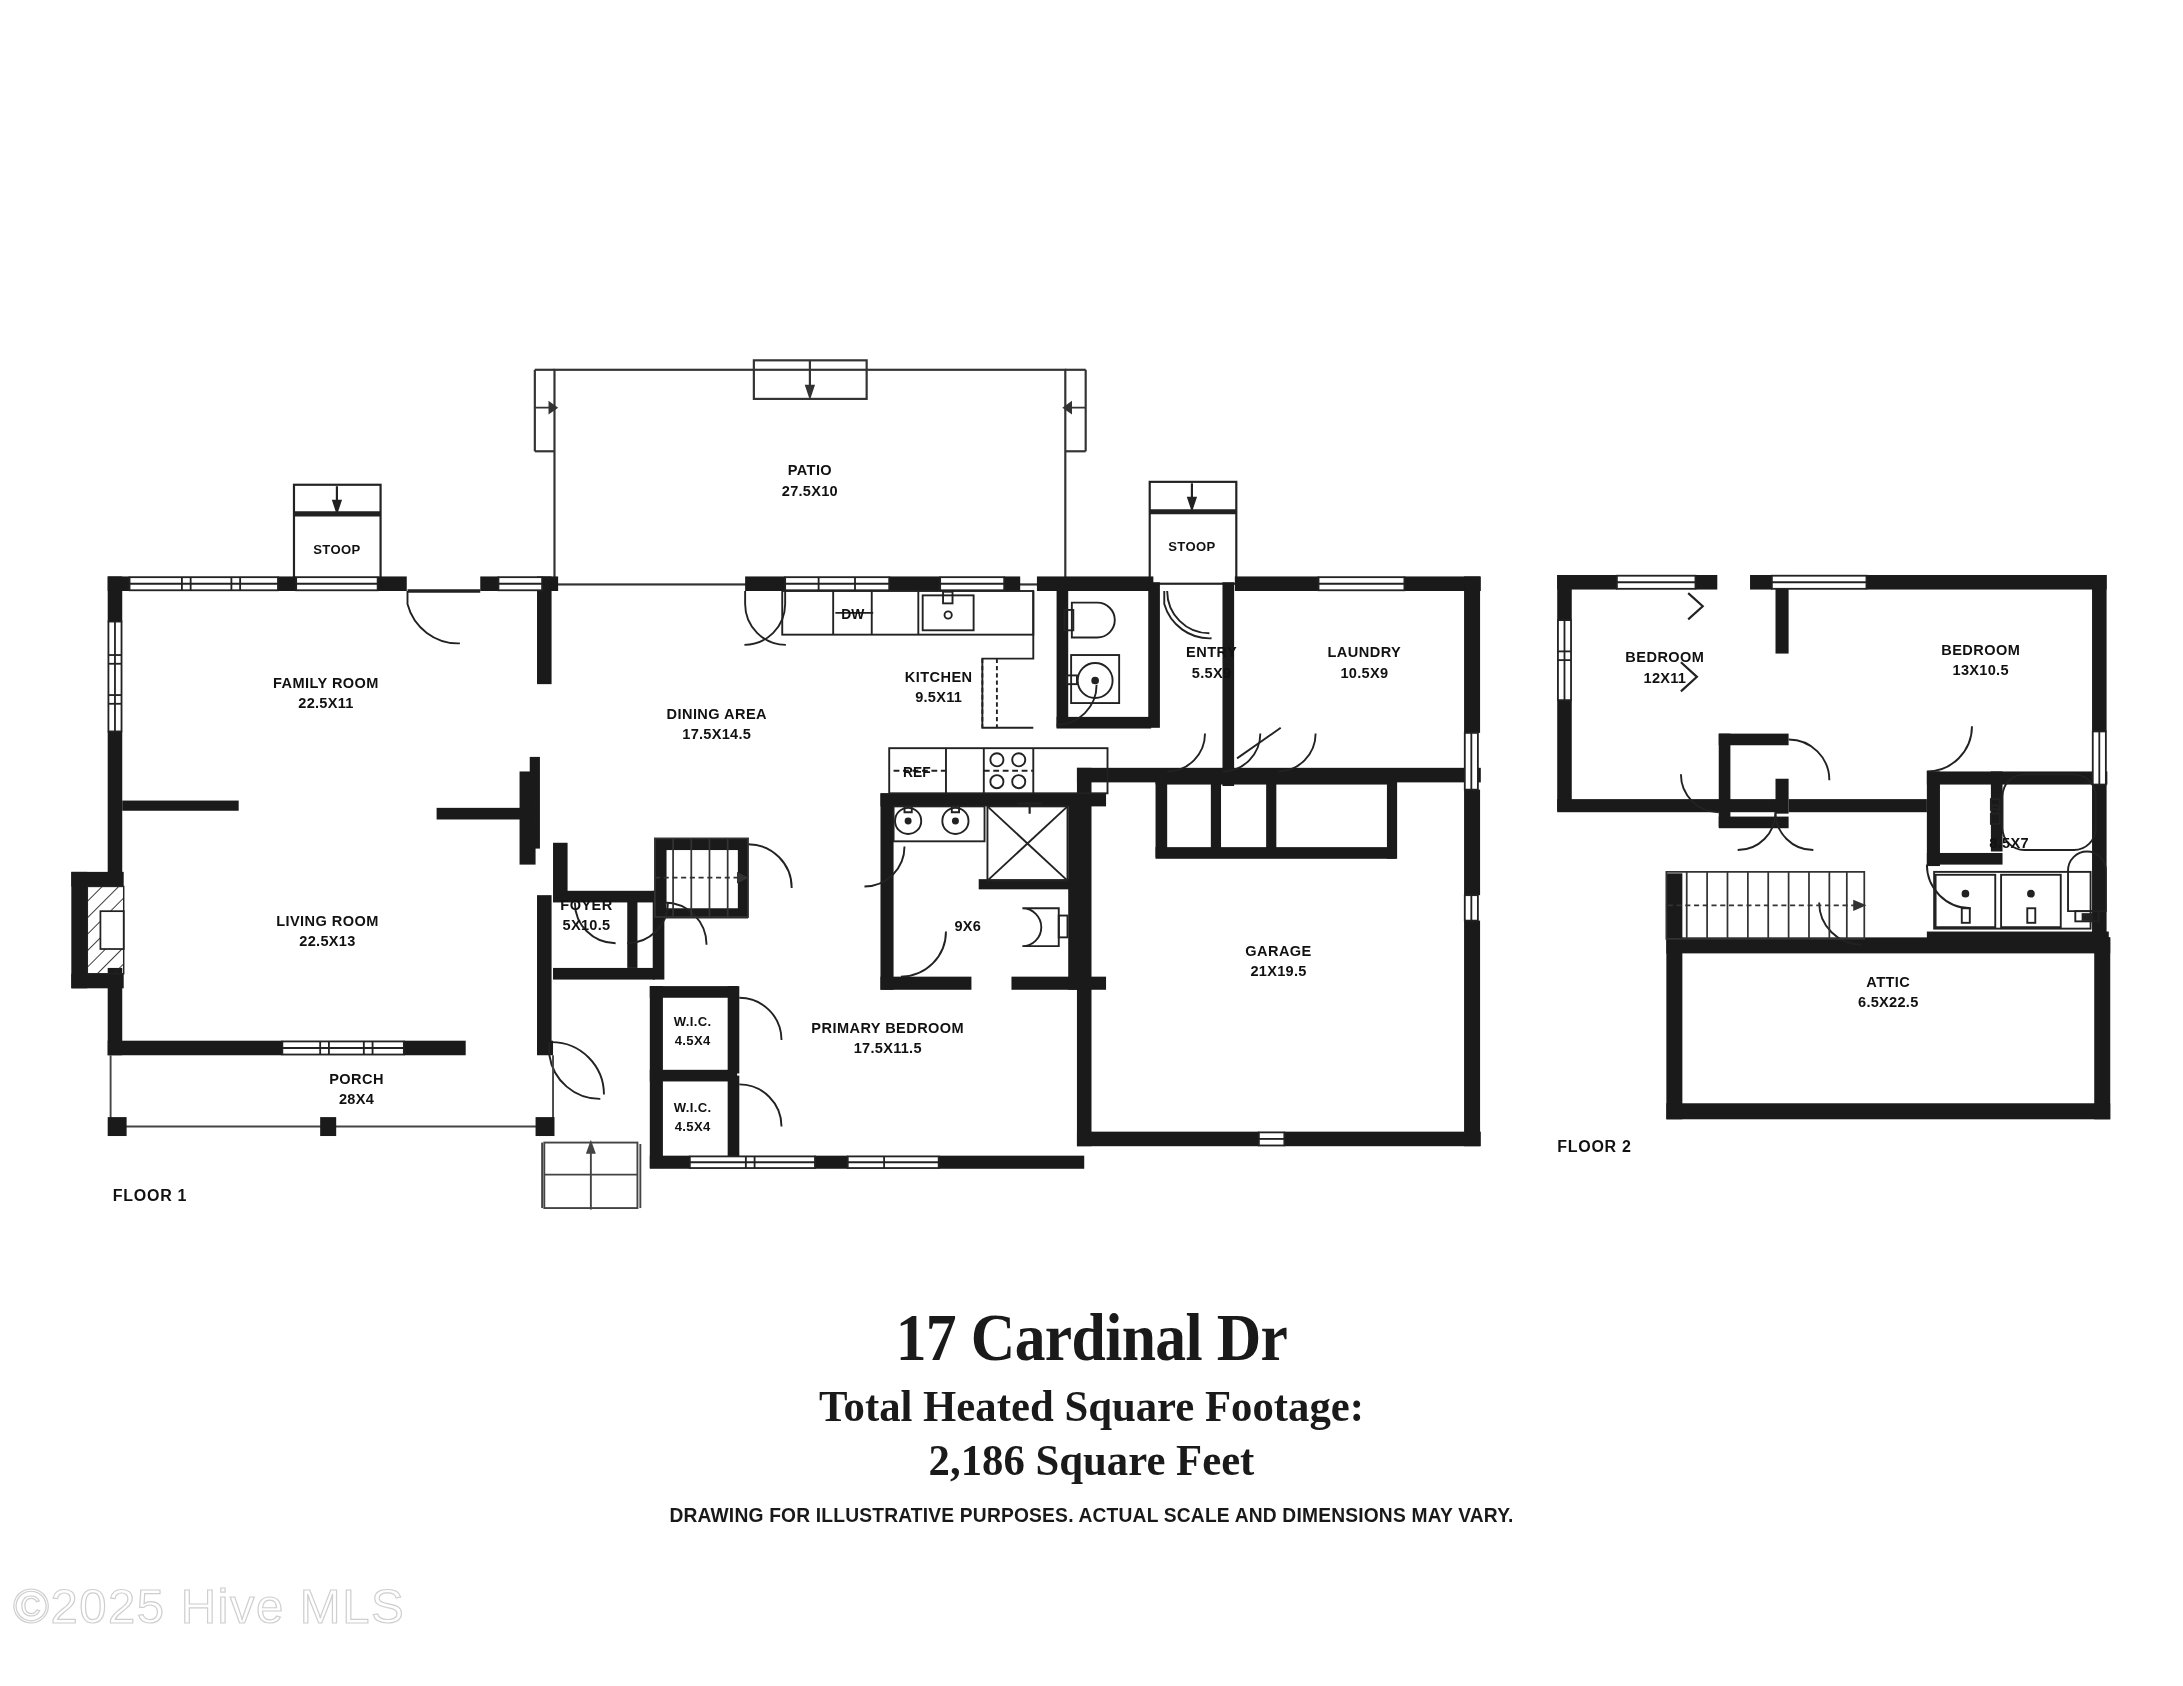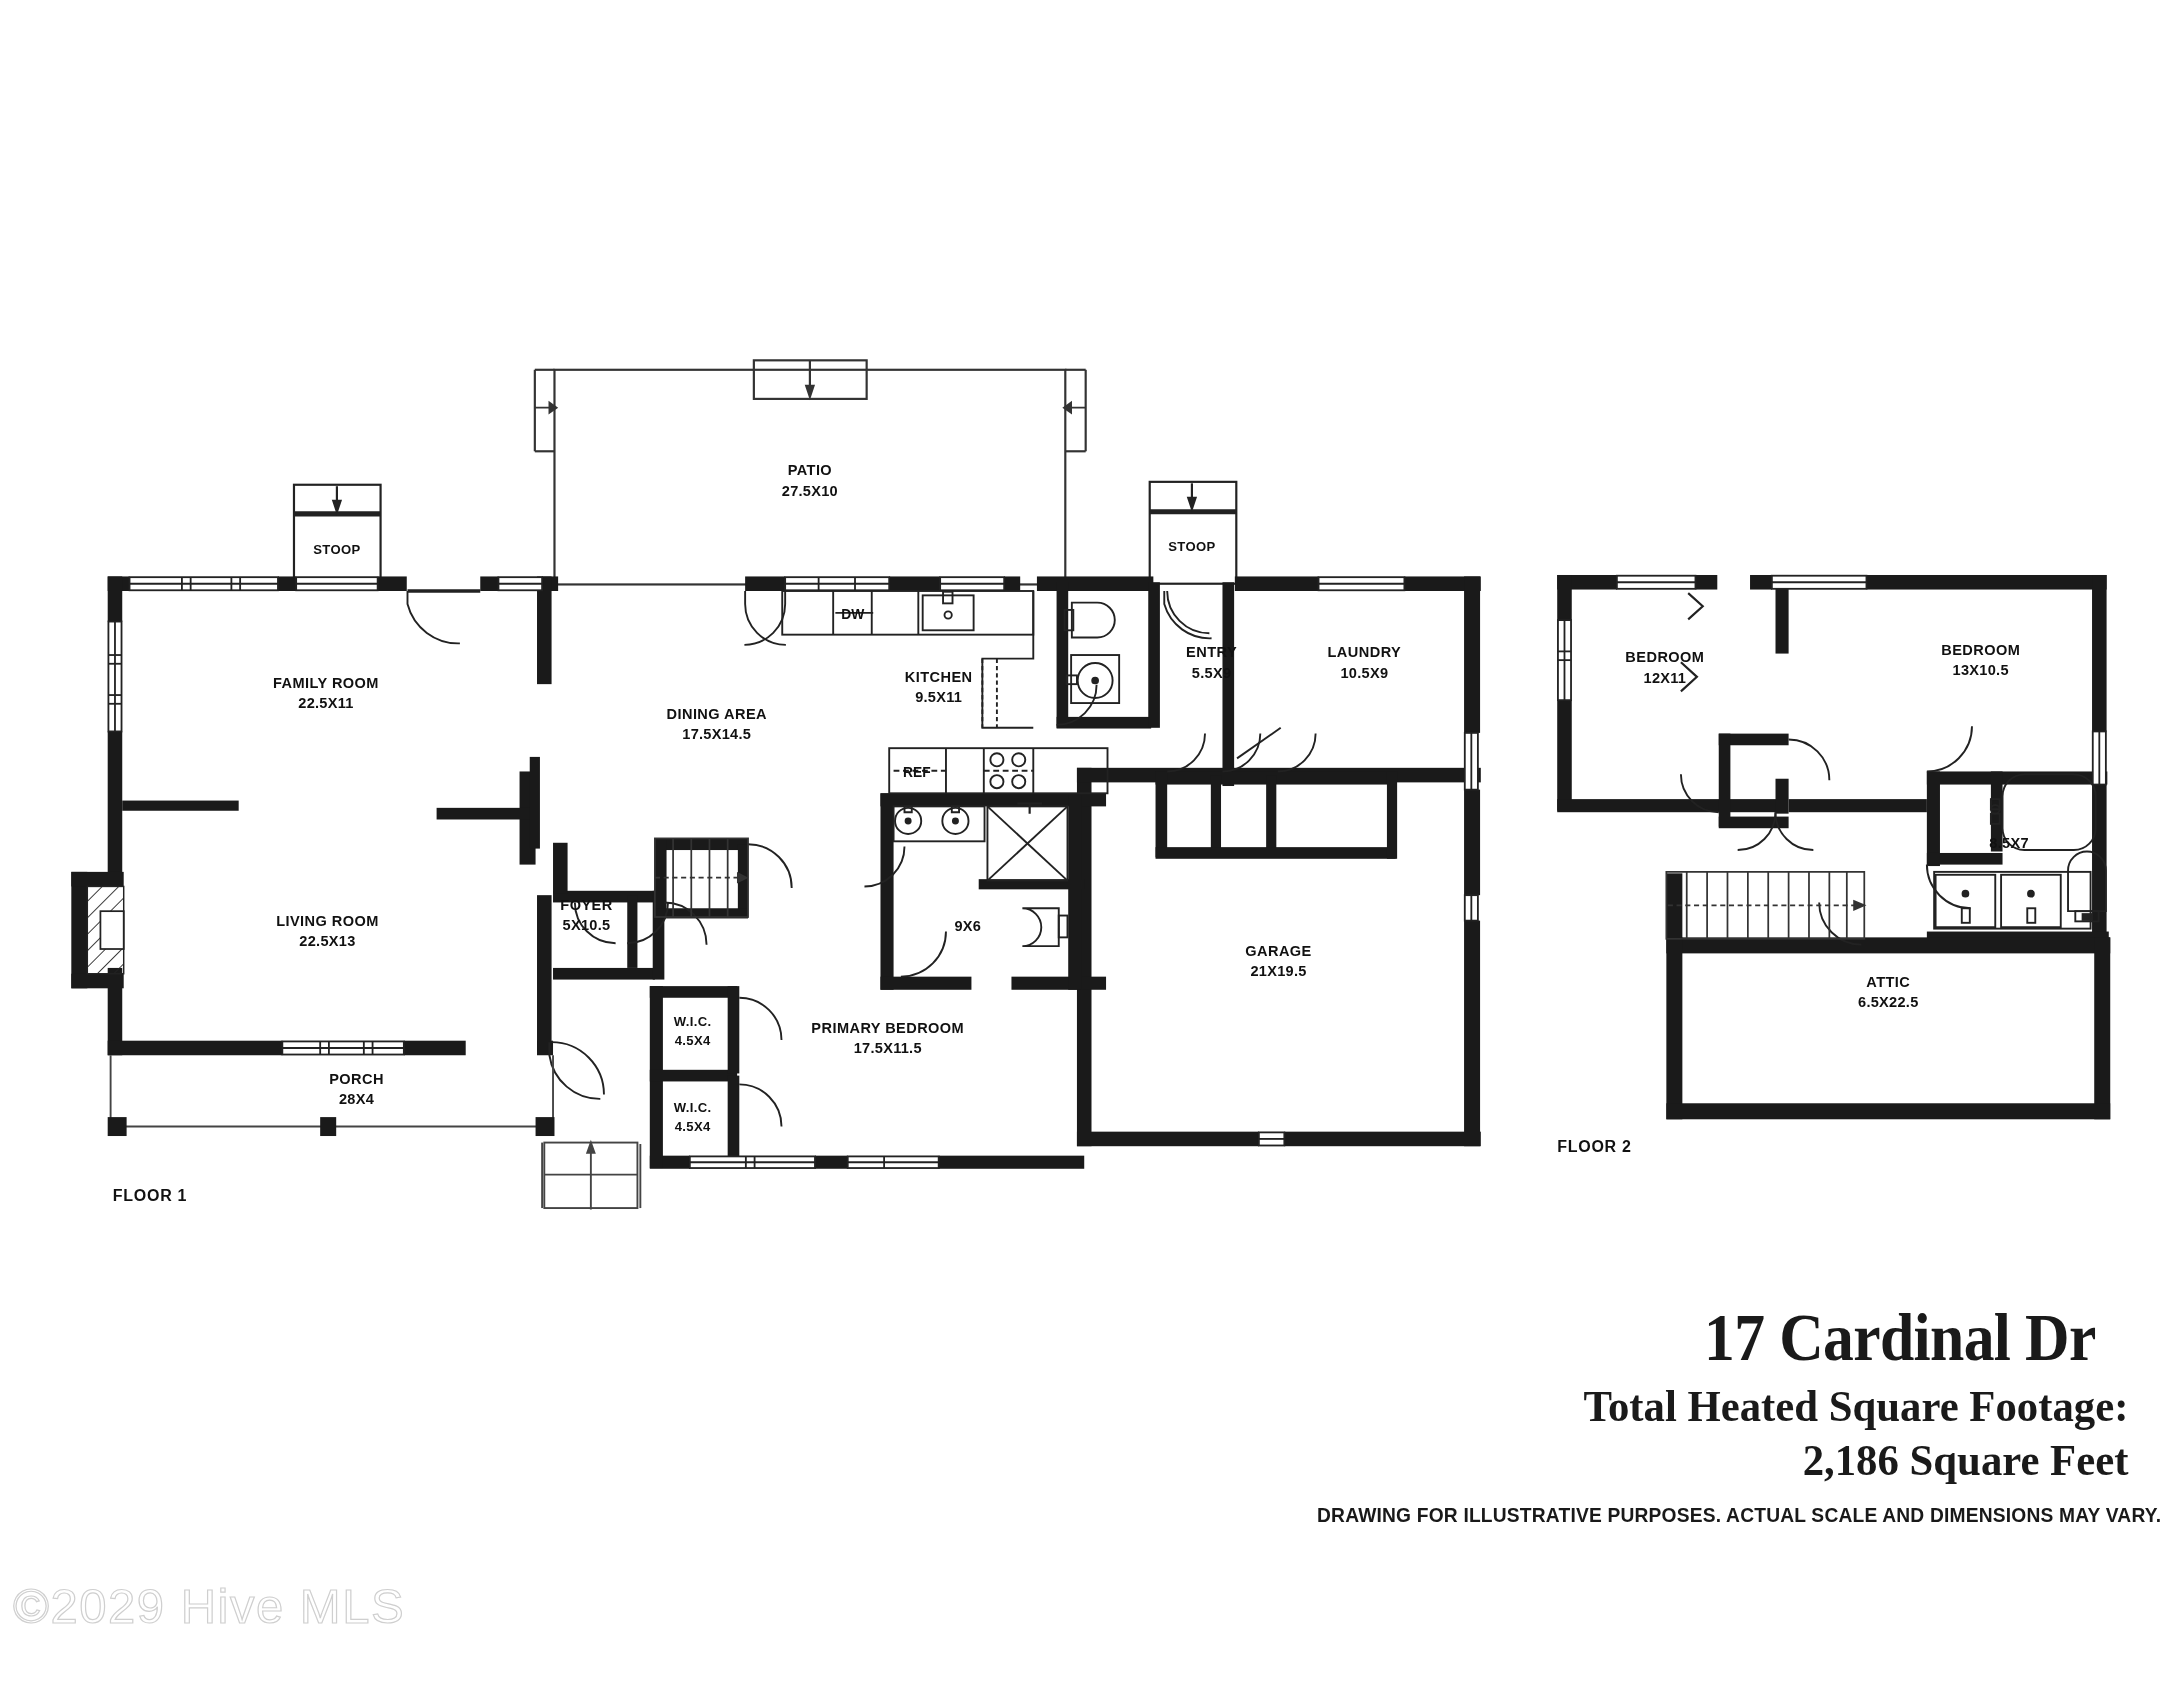--- a/index.html
+++ b/index.html
@@ -12,21 +12,21 @@
     font-family: "Liberation Sans", sans-serif;
     overflow: hidden;
   }
   #plan-canvas { position: absolute; left: 0; top: 0; width: 2183px; height: 1687px; }
 
   
   .title-block {
     position: absolute;
     left: 0; right: 0;
     top: 1303px;
-    text-align: right;
+    text-align: center;
     color: #1a1a1a;
   }
   .t-addr {
     font-family: "Liberation Serif", serif;
     font-size: 67px;
     font-weight: 700;
     letter-spacing: -0.7px;
     line-height: 1.02;
     transform: scaleX(0.92);
   }
@@ -580,14 +580,14 @@
   </g>
 </svg>
 
 <div class="title-block">
   <div class="t-addr">17 Cardinal Dr</div>
   <div class="t-sqft-lbl">Total Heated Square Footage:</div>
   <div class="t-sqft-val">2,186 Square Feet</div>
   <div class="t-disclaim">DRAWING FOR ILLUSTRATIVE PURPOSES. ACTUAL SCALE AND DIMENSIONS MAY VARY.</div>
 </div>
 
-<div class="watermark">©2029 Hive MLS</div>
+<div class="watermark">©2025 Hive MLS</div>
 
 
 </body></html>

